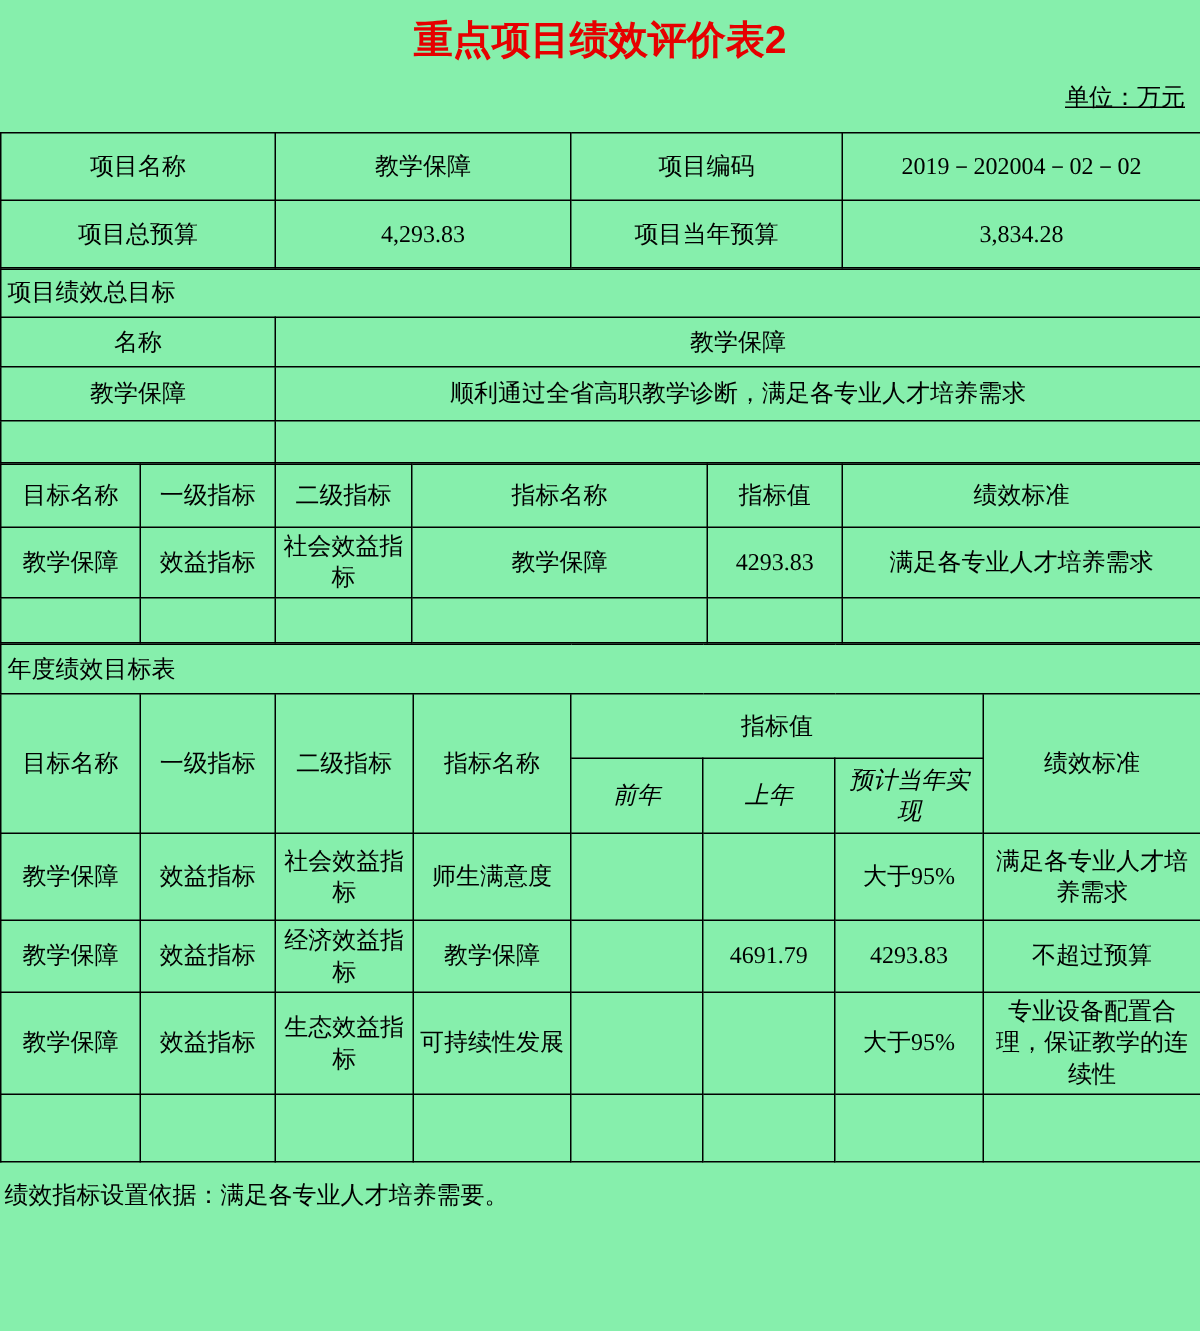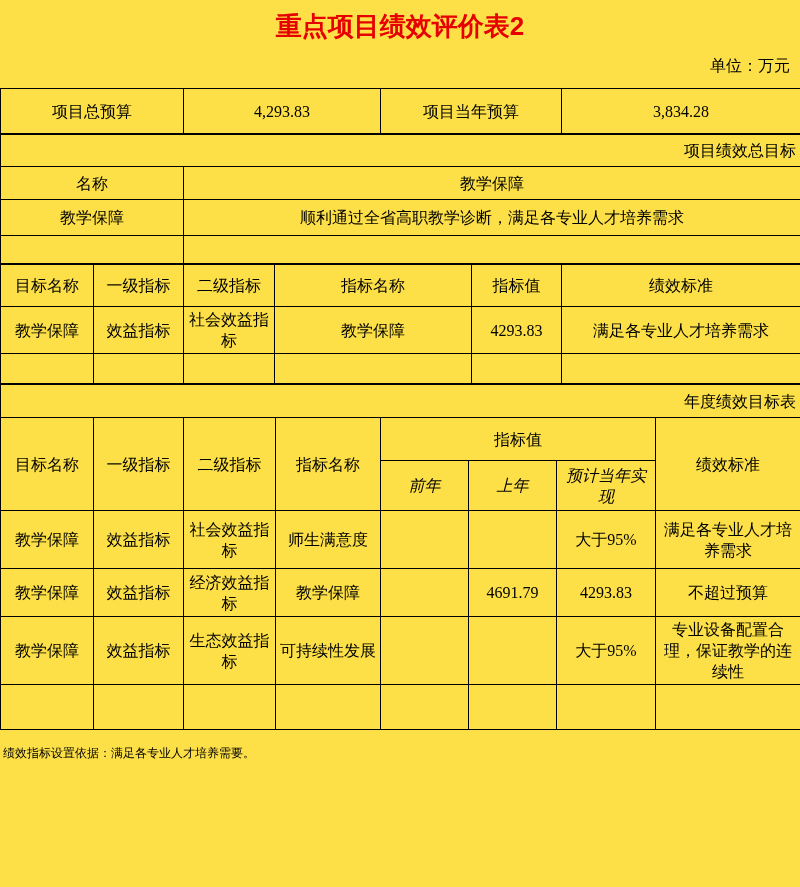--- a/index.html
+++ b/index.html
@@ -2,94 +2,101 @@
 <html><head>
 <meta charset="utf-8">
 <style>
   html,body { margin:0; padding:0; background:#ffffff; }
   body {
     width:800px; height:887px;
     color:#000000;
     font-family:"Liberation Serif","DejaVu Serif",serif;
     font-size:16px;
   }
-  .page { width:800px; height:887px; overflow:hidden; background:#fde047; }
+  .page { width:800px; height:887px; overflow:hidden; background:#86efac; }
 
   .doc-title {
     padding-top:10px;
     text-align:center;
     font-family:"Liberation Sans","DejaVu Sans",sans-serif;
     font-weight:bold;
     font-size:26px;
     line-height:32px;
     color:#e60000;
   }
   .unit-line {
     margin-top:14px;
     margin-bottom:12px;
     padding-right:10px;
     text-align:right;
     font-size:16px;
     line-height:20px;
+    text-decoration:underline;
   }
 
   table.grid {
     width:800px;
     border-collapse:collapse;
     table-layout:fixed;
   }
   table.grid td, table.grid th {
     border:1px solid #000;
     vertical-align:middle;
     font-weight:normal;
     font-size:16px;
     line-height:21px;
     padding:2px 4px;
     overflow:hidden;
     word-break:break-word;
   }
   th.section-th {
     font-weight:bold;
     font-size:17px;
-    text-align:right;
+    text-align:left;
   }
   .c { text-align:center; }
   .l { text-align:center; padding-left:5px; padding-right:9px; }
   .hdr-wrap { padding-left:10px; padding-right:10px; }
 
   tr.h28{height:28px;} tr.h30{height:30px;} tr.h32{height:32px;}
   tr.h33{height:33px;margin-left:20px;} tr.h36{height:36px;} tr.h42{height:42px;}
   tr.h43{height:43px;} tr.h44{height:44px;} tr.h45{height:45px;}
   tr.h48{height:48px;} tr.h50{height:50px;font-style:italic;} tr.h58{height:58px;}
   tr.h60{height:60px;}
 
   .footer-note {
     margin-top:13px;
     padding-left:3px;
-    font-size:12px;
+    font-size:16px;
     line-height:20px;
     text-align:left;
   }
 </style>
 </head>
 <body>
 
 <div class="page">
 
   <div class="doc-title">重点项目绩效评价表2</div>
   <div class="unit-line">单位：万元</div>
 
   <table class="grid">
     <colgroup>
         <col style="width:183px">
         <col style="width:197px">
         <col style="width:181px">
         <col style="width:239px">
       </colgroup>
     <tbody>
+      <tr class="h45">
+        <td class="c">项目名称</td>
+        <td class="c">教学保障</td>
+        <td class="c">项目编码</td>
+        <td class="c">2019－202004－02－02</td>
+      </tr>
       <tr class="h45">
         <td class="c">项目总预算</td>
         <td class="c">4,293.83</td>
         <td class="c">项目当年预算</td>
         <td class="c">3,834.28</td>
       </tr>
     </tbody>
   </table>
 
   <table class="grid">

